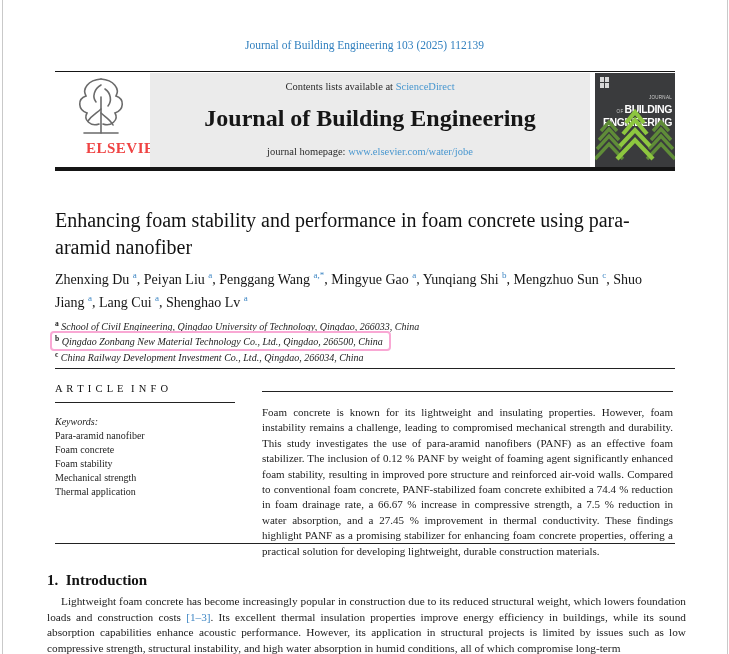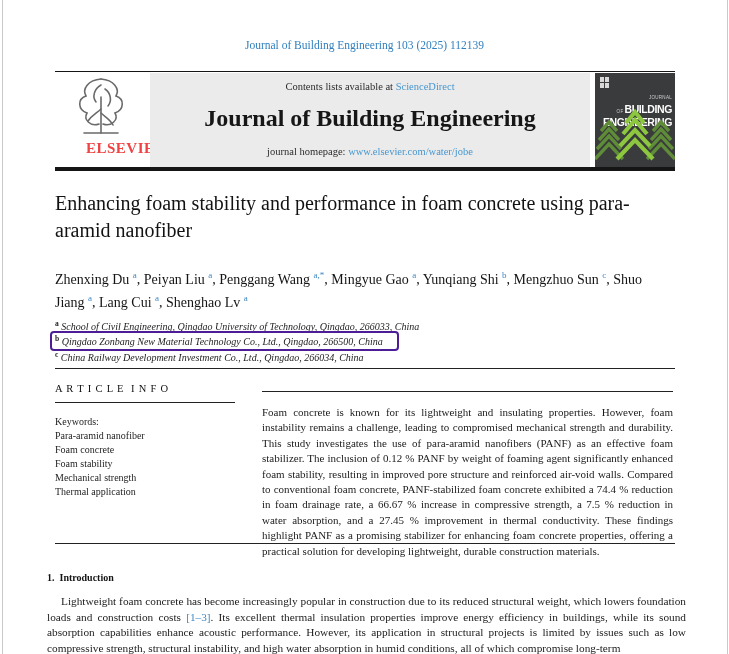--- a/index.html
+++ b/index.html
@@ -35,48 +35,48 @@
   .cover-glyph { position:absolute; left:5px; top:4px; width:9px; height:11px;
     display:grid; grid-template-columns:4px 4px; grid-template-rows:5px 5px; gap:1px; }
   .cover-glyph i { background:#d8d8d8; display:block; }
   .cover-titles { position:absolute; top:16px; right:3px; left:2px; text-align:right;
     color:#ffffff; font-family:"Liberation Sans", sans-serif; font-weight:bold; line-height:10px; }
   .cover-tiny { font-size:4.5px; letter-spacing:.3px; color:#cfcfcf; font-weight:normal; margin-right:1px; }
   .cover-big { font-size:10.5px; letter-spacing:-0.4px; }
   .cover-trees { position:absolute; left:0; bottom:0; }
 
   
-  .article-title { position:absolute; top:190px; left:55px; width:620px;
+  .article-title { position:absolute; top:207px; left:55px; width:620px;
     font-size:20px; line-height:27px; color:#121212; }
   .author-line { position:absolute; top:266px; left:55px; width:620px;
     font-size:14px; line-height:19.5px; color:#141414; }
   .au-sup { color:#3f87c4; font-size:9px; }
 
   .affiliations { position:absolute; top:318px; left:55px; width:620px;
     font-size:10px; line-height:11.5px; font-style:italic; color:#222; }
   .affil-row { white-space:nowrap; }
   .af-sup { font-size:7.5px; font-weight:bold; font-style:normal; }
-  .affil-row.hl .boxwrap { display:inline-block; border:2px solid #4c1d95; border-radius:4px;
-    padding:0 14px 1px 3px; margin:-2px 0 -2px -5px; }
+  .affil-row.hl .boxwrap { display:inline-block; border:2px solid #f9a8d4; border-radius:4px;
+    padding:0 6px 1px 3px; margin:-2px 0 -2px -5px; }
 
   .rule-full-top { position:absolute; top:368px; left:55px; width:620px; border-top:1.1px solid #222; }
   .rule-full-bottom { position:absolute; top:543px; left:55px; width:620px; border-top:1.1px solid #222; }
 
   
   .info-col { position:absolute; top:383px; left:55px; width:180px; }
   .abs-col  { position:absolute; top:383px; left:262px; width:411px; }
   .col-heading { font-size:10.5px; letter-spacing:.8px; color:#111; white-space:pre;
     font-family:"Liberation Serif", serif; }
   .head-rule { border-top:1.2px solid #222; margin-top:8px; }
   .keywords { margin-top:12px; font-size:10px; line-height:14px; color:#1d1d1d; }
-  .kw-label { }
+  .kw-label { font-style:italic; }
   .abstract-text { margin-top:13px; font-size:11px; line-height:15.4px; text-align:justify; color:#1b1b1b; }
 
   
-  .intro-heading { position:absolute; top:572px; left:47px; font-size:10px; font-weight:bold; white-space:pre; color:#141414; }
+  .intro-heading { position:absolute; top:572px; left:47px; font-size:15px; font-weight:bold; white-space:pre; color:#141414; }
   .intro-para { position:absolute; top:594px; left:47px; width:639px;
     font-size:11.3px; line-height:15.6px; text-align:justify; text-indent:14px; color:#1b1b1b; }
   .ref-link { color:#3f87c4; cursor:pointer; }
 </style>
 </head>
 <body>
 
 <div class="page-frame"></div>
 
 <div class="citation">Journal of Building Engineering 103 (2025) 112139</div>

